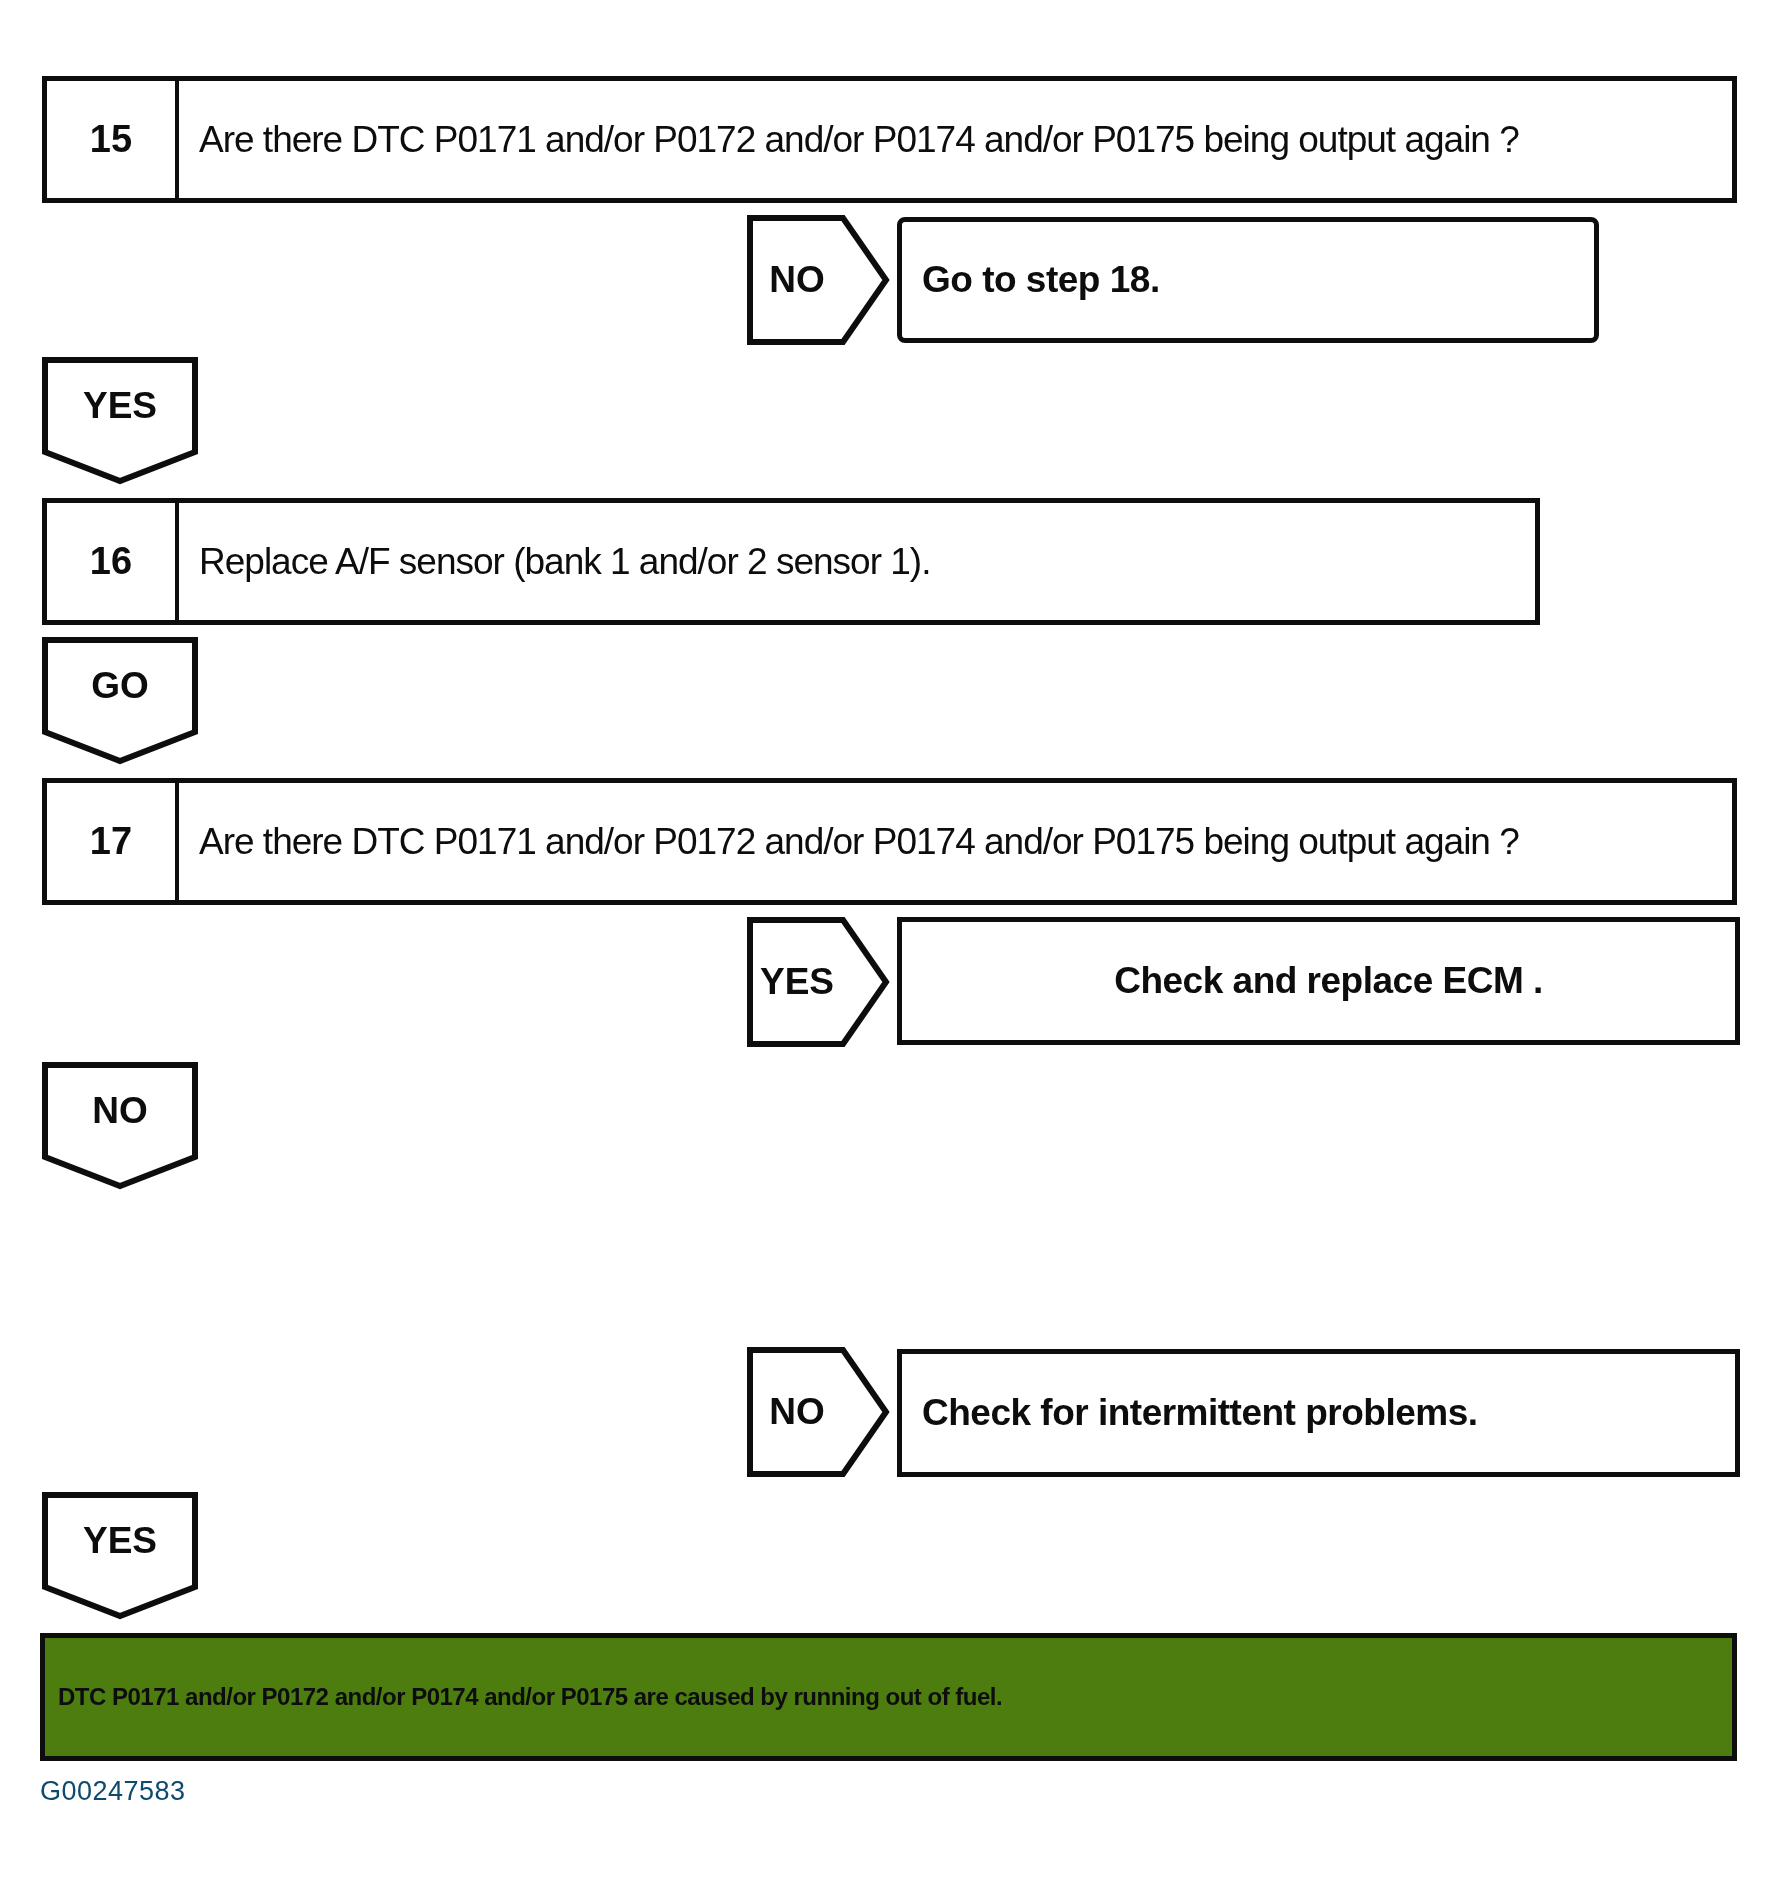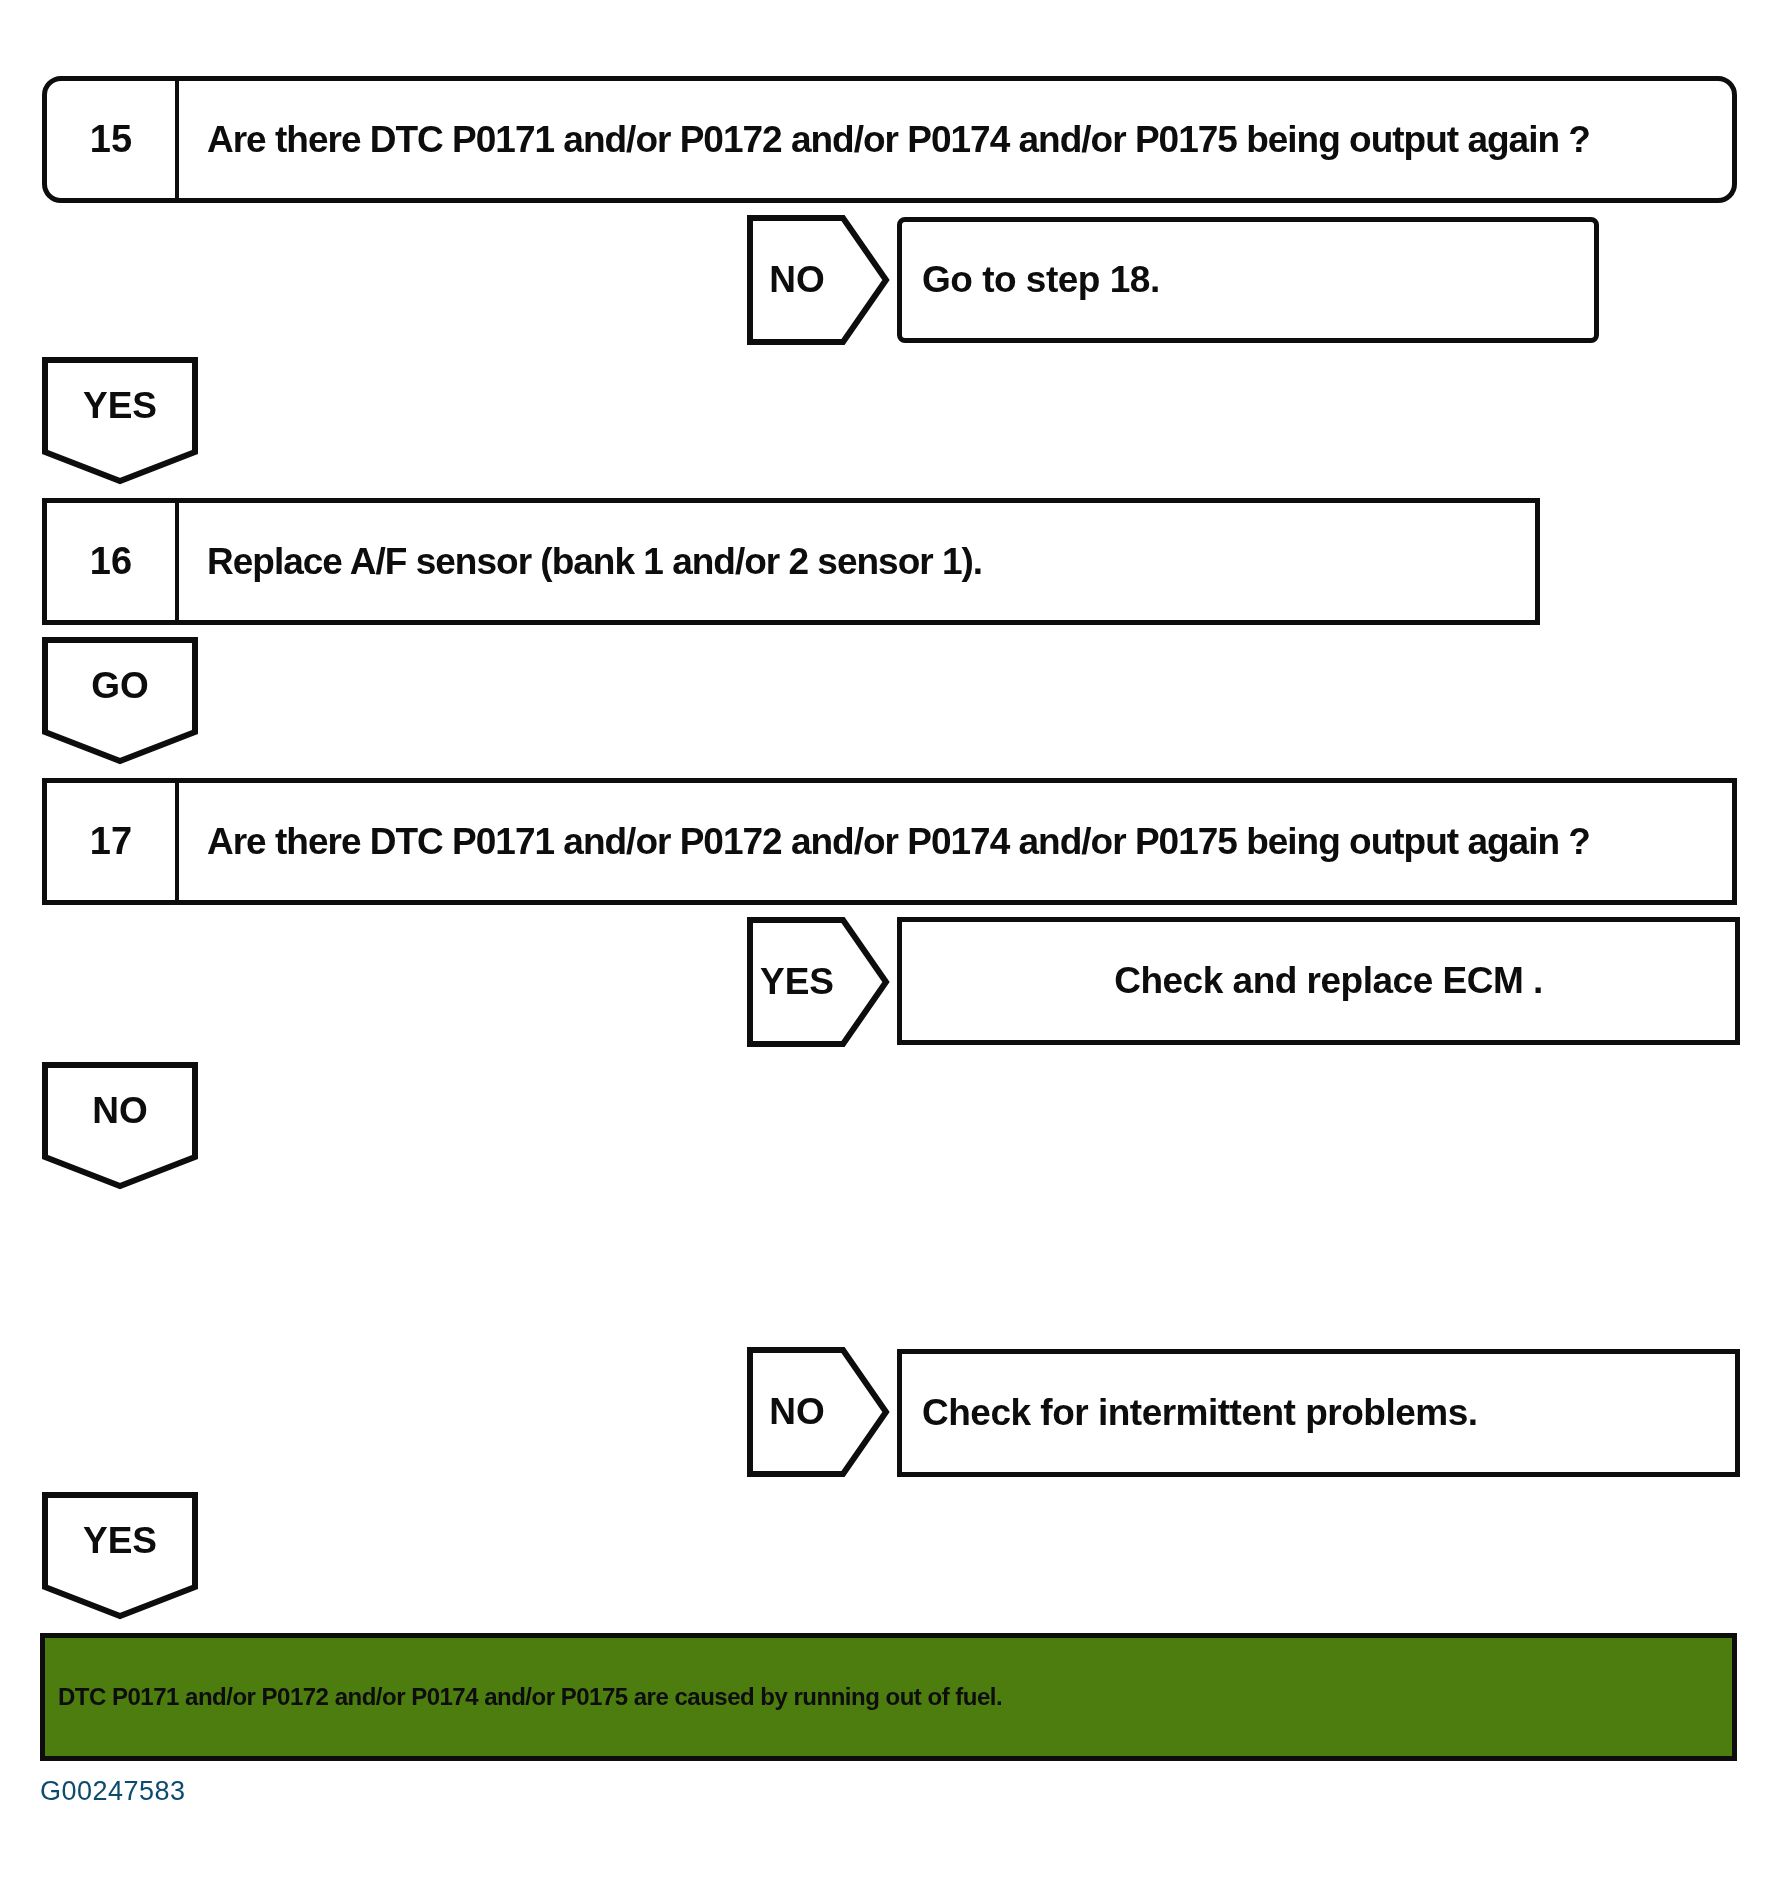--- a/index.html
+++ b/index.html
@@ -30,22 +30,22 @@
     display: flex;
     align-items: center;
     justify-content: center;
     font-weight: 700;
     font-size: 38px;
   }
   .qbox .qtext {
     flex: 1;
     display: flex;
     align-items: center;
-    padding-left: 28px;
-    font-weight: 700;
+    padding-left: 20px;
+    font-weight: 400;
     font-size: 37px;
     letter-spacing: -1px;
     white-space: nowrap;
     overflow: hidden;
   }
   .result-box {
     position: absolute;
     box-sizing: border-box;
     border: 5px solid #0d0d0d;
     background: #ffffff;
@@ -110,21 +110,21 @@
     font-size: 27px;
     letter-spacing: 0.5px;
     color: #0c4a6e;
   }
 </style>
 </head>
 <body>
 
 <div class="canvas">
 
-  <div class="qbox" style="left:42px; top:76px; width:1695px; height:127px;border-radius:19px;">
+  <div class="qbox" style="left:42px; top:76px; width:1695px; height:127px;">
     <div class="num">15</div>
     <div class="qtext">Are there DTC P0171 and/or P0172 and/or P0174 and/or P0175 being output again ?</div>
   </div>
 
   <div class="pent" style="left:747px; top:215px; width:143px; height:130px;">
     <svg width="143" height="130" viewBox="0 0 143 130">
       <polygon points="3,3 96,3 139,65 96,127 3,127"></polygon>
     </svg>
     <span class="pent-label-right">NO</span>
   </div>

